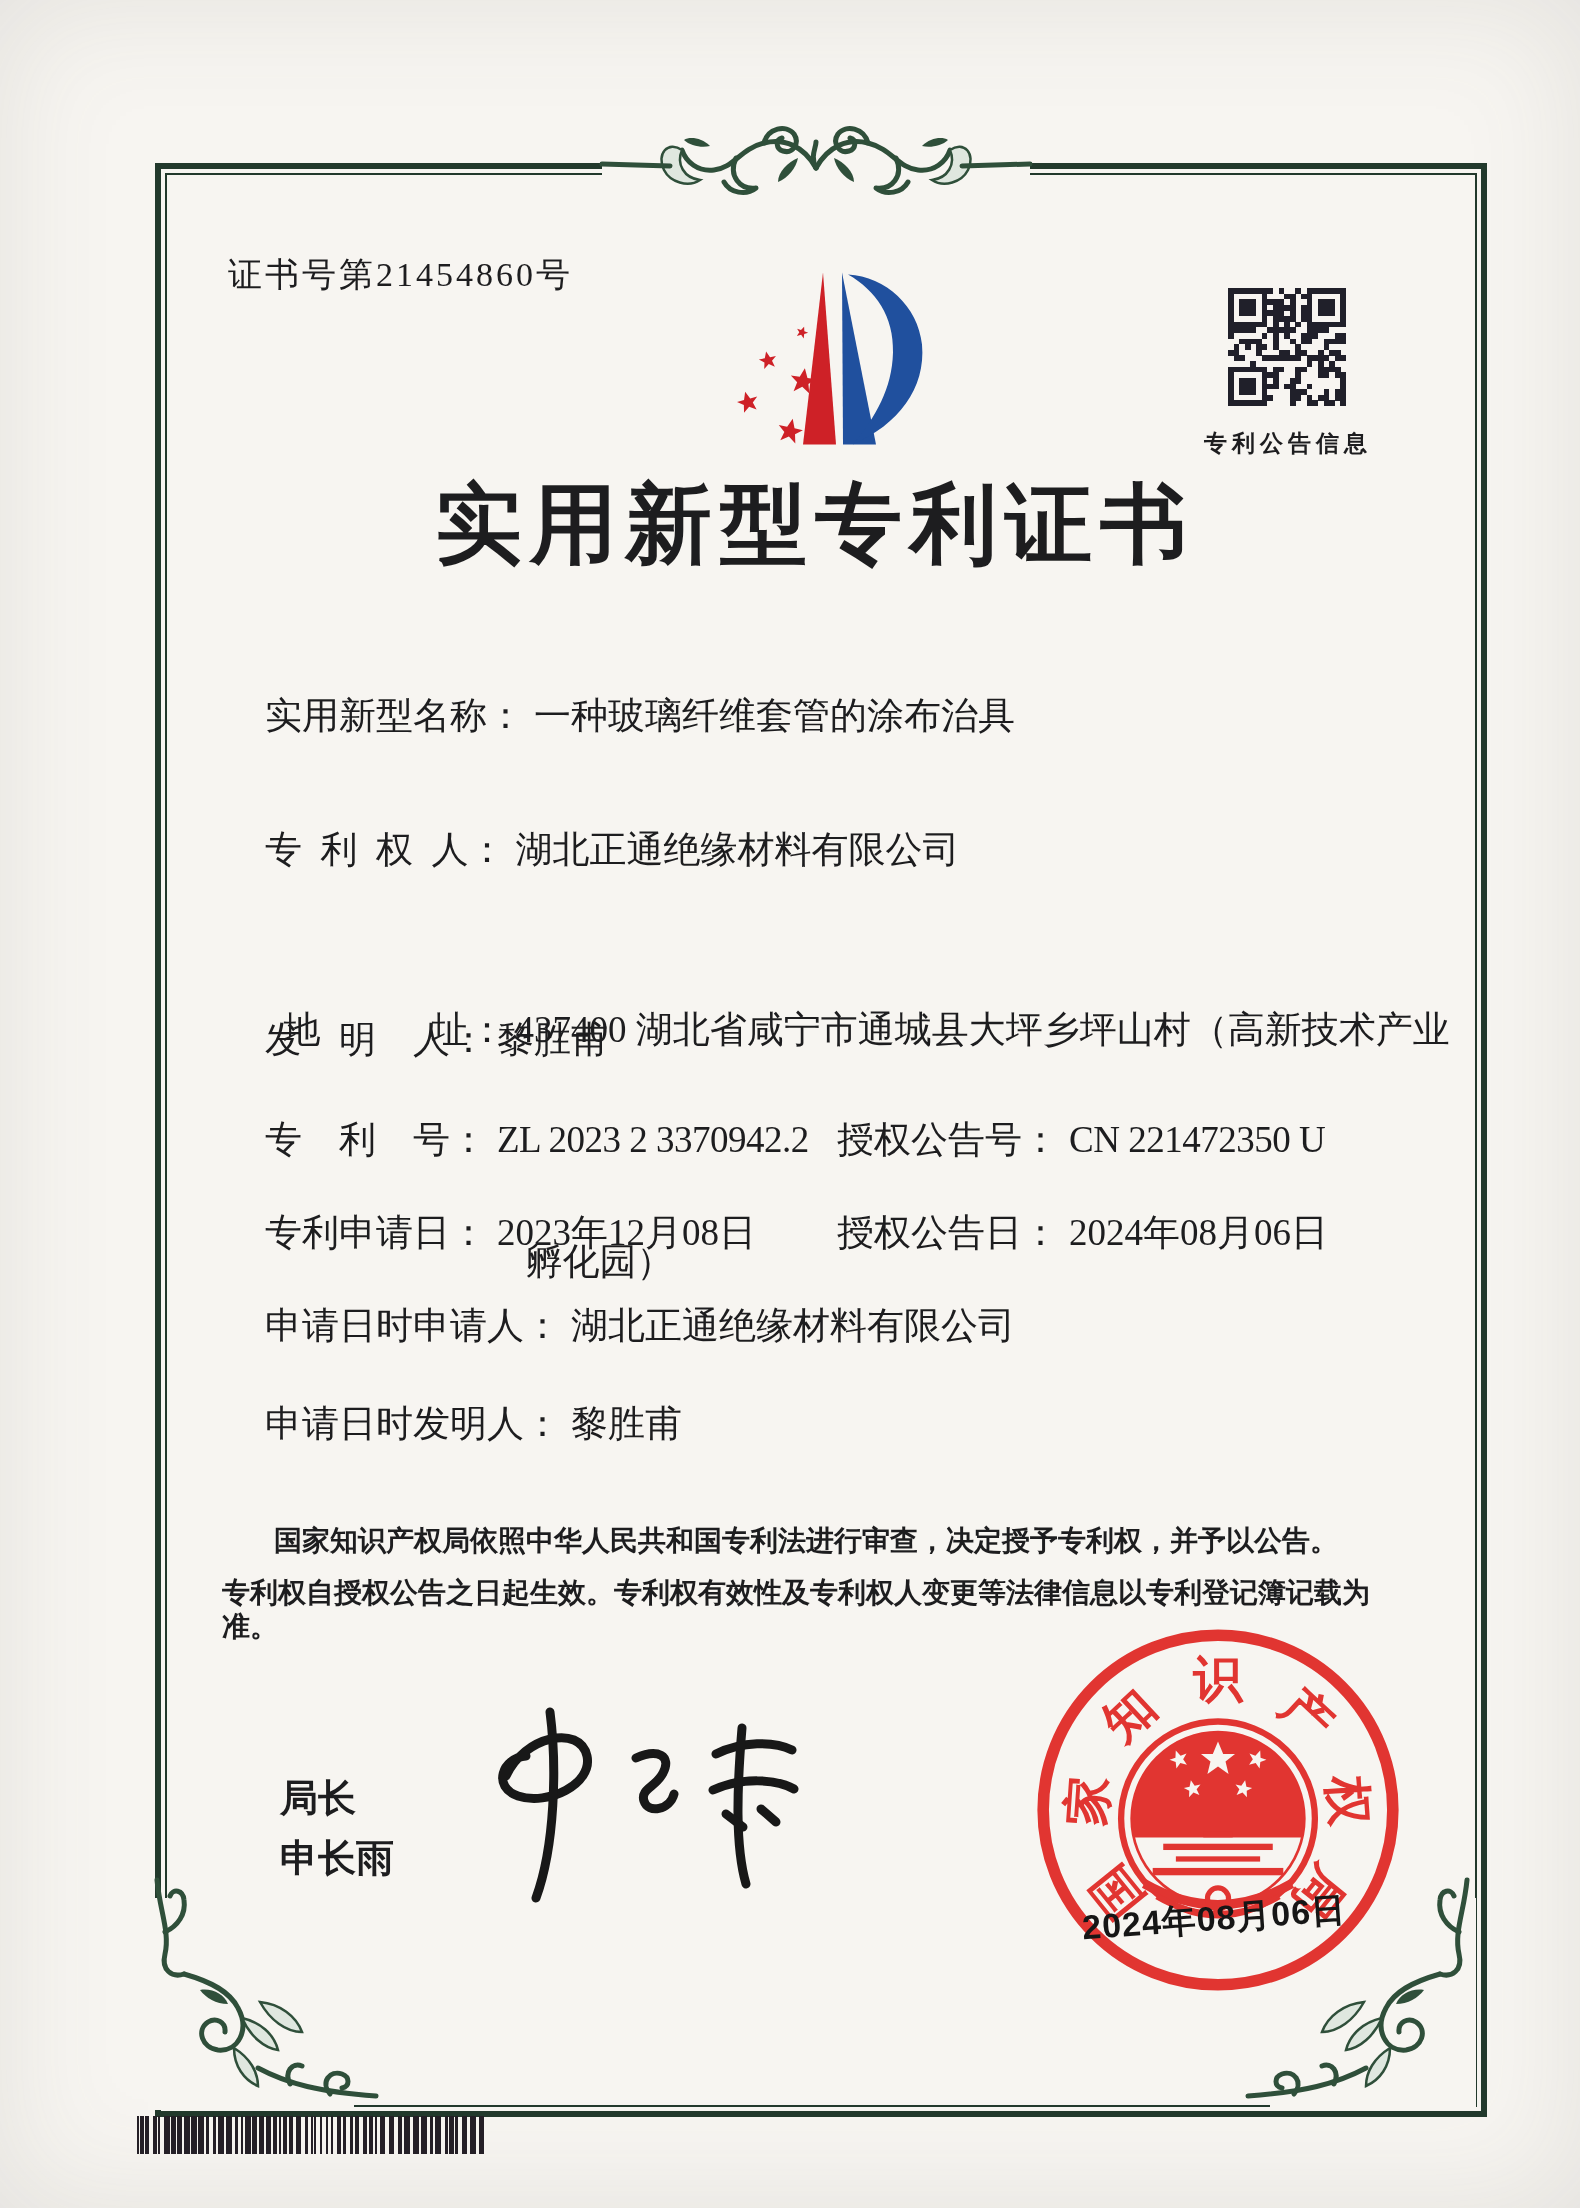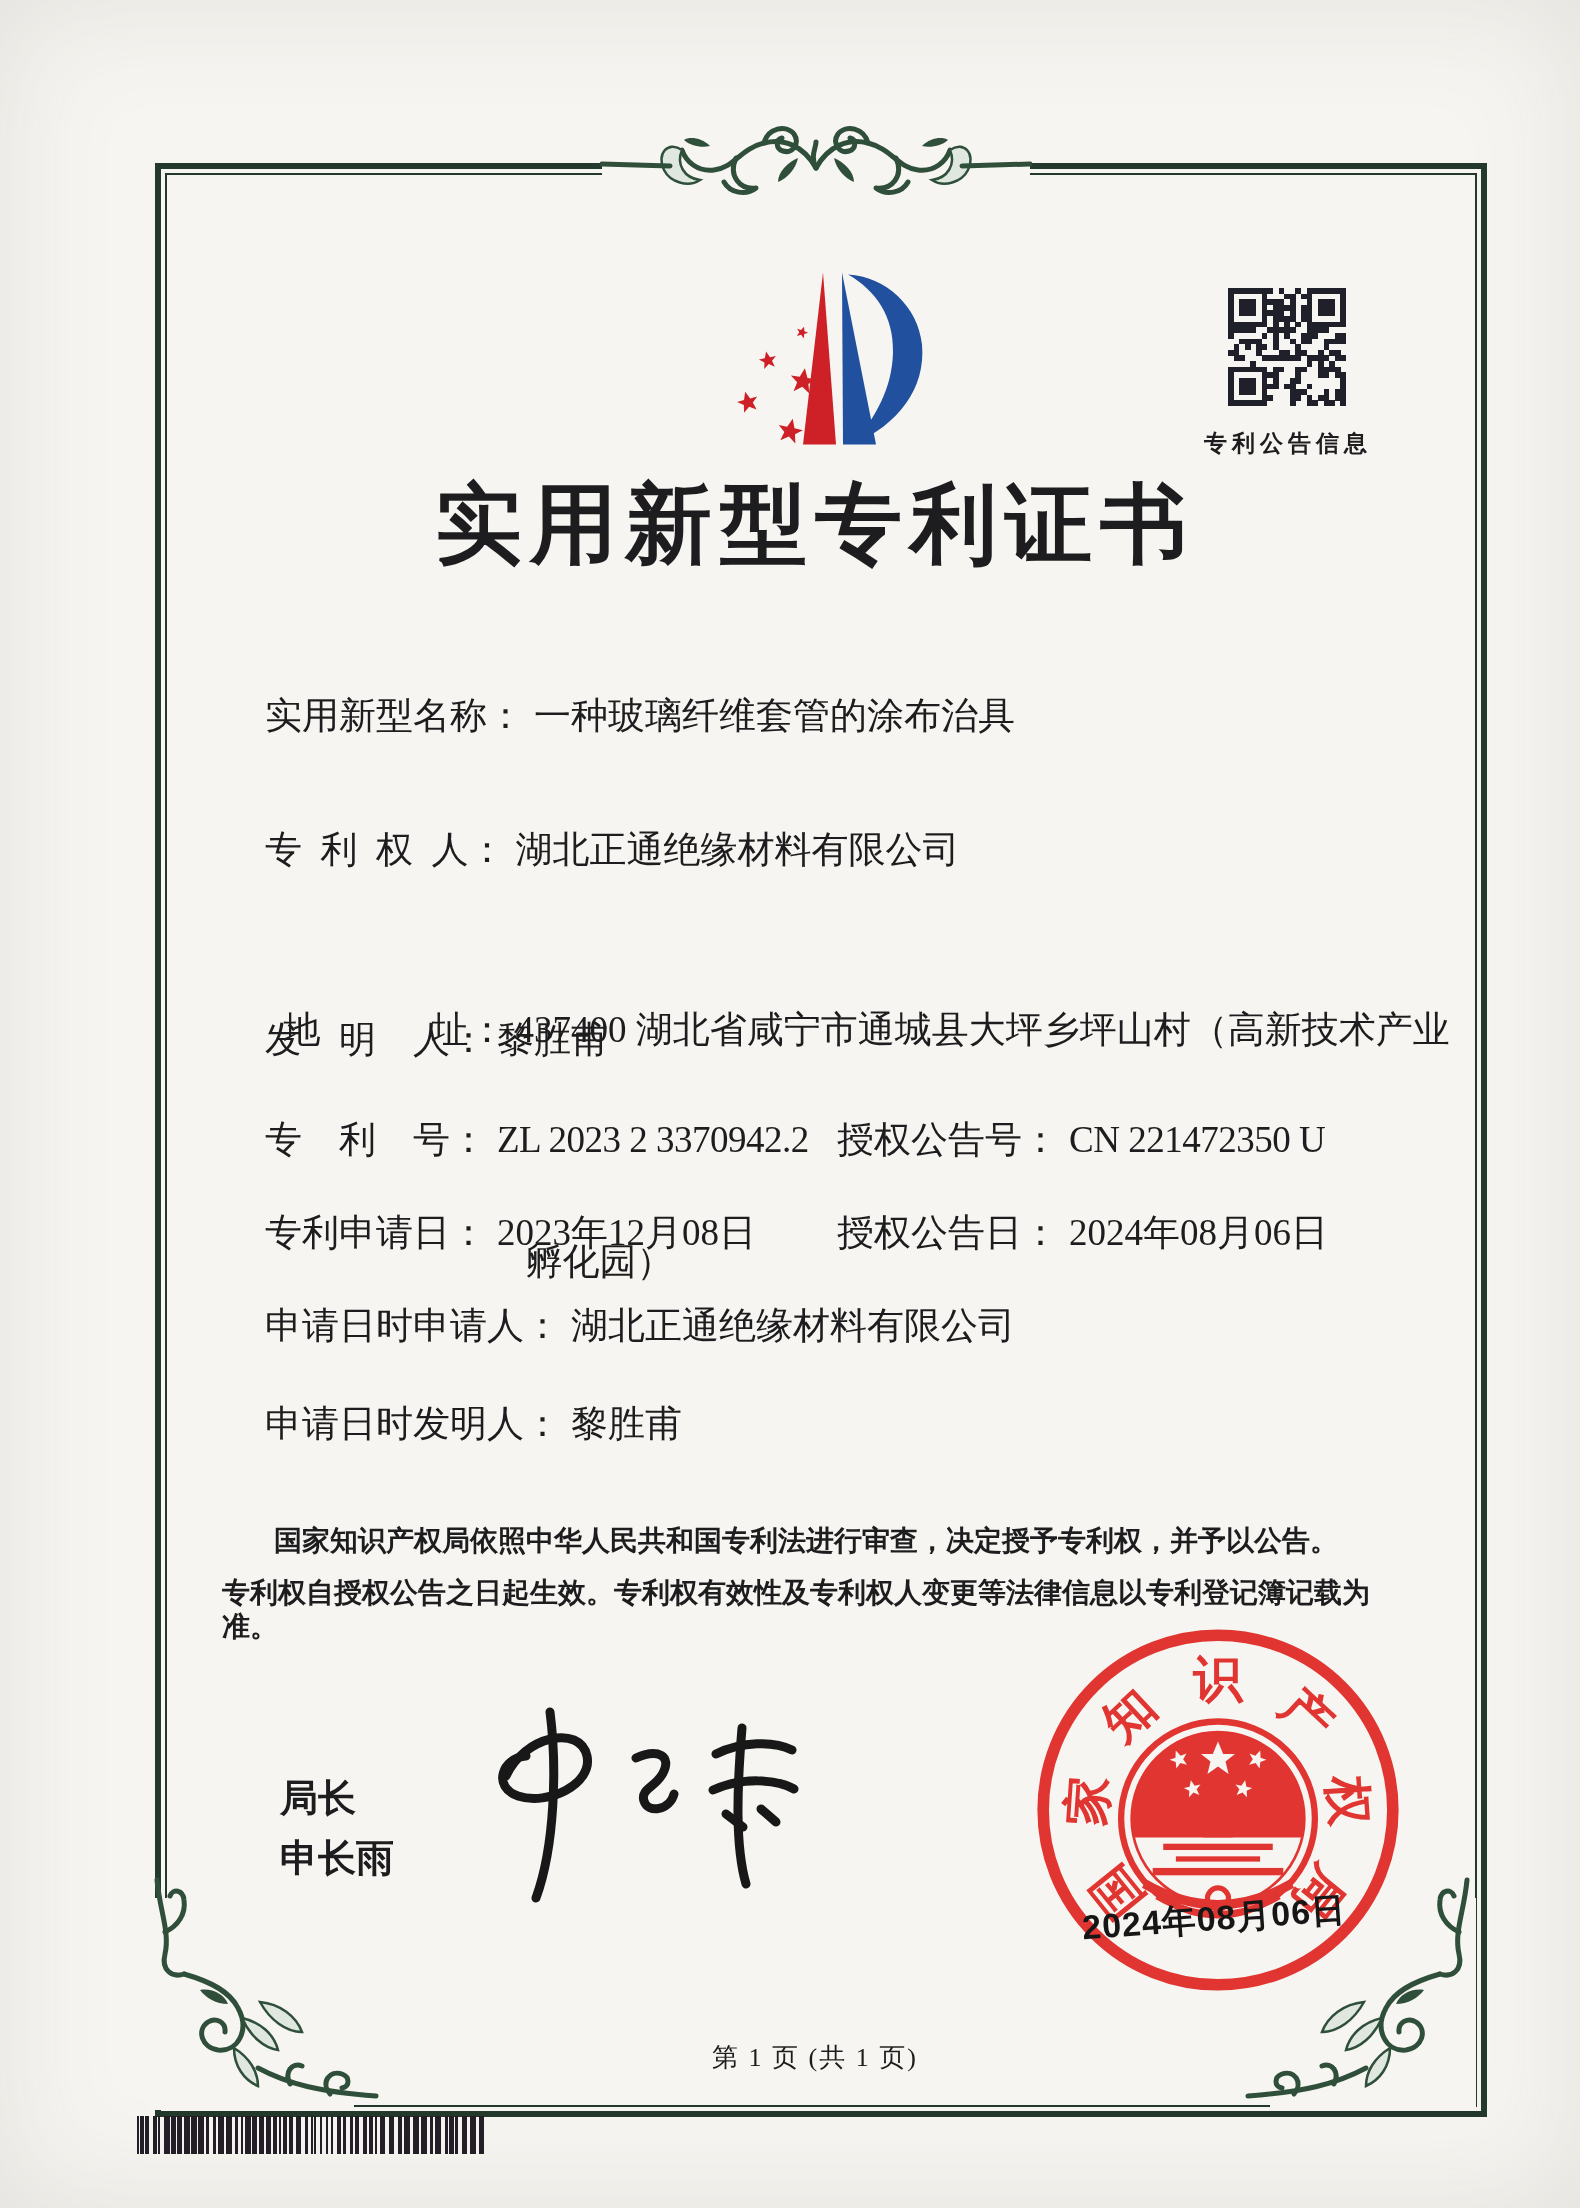--- a/index.html
+++ b/index.html
@@ -127,20 +127,21 @@
     <path class="orn-stroke" d="M44 102 C 72 110 90 120 98 136 C 110 158 98 180 78 178 C 62 176 56 158 68 150 C 76 145 86 150 85 160"></path>
     <path class="orn-fill" d="M102 146 C 120 150 134 162 138 178 C 124 176 110 164 102 146 Z"></path>
     <path class="orn-fill" d="M120 130 C 140 132 156 144 162 160 C 146 160 130 148 120 130 Z"></path>
     <path class="orn-fill" d="M94 176 C 110 186 118 200 118 214 C 104 208 94 194 94 176 Z"></path>
     <path class="orn-stroke" d="M118 196 C 148 212 180 220 236 224"></path>
     <path class="orn-stroke" d="M190 222 C 180 210 190 198 202 202 C 210 205 210 214 202 216"></path>
     <path class="orn-stroke" d="M150 212 C 144 200 152 190 162 194"></path>
     <path class="orn-solid" d="M60 118 C 72 116 84 122 88 132 C 76 132 66 126 60 118 Z"></path>
   </svg>
 
+  <div class="abs cert-no">证书号第21454860号</div>
 
   <svg class="abs logo-svg" viewBox="0 0 240 190">
     <defs>
       <path id="star" d="M0,-10 L2.9,-3.1 L9.5,-3.1 L4.2,1.2 L5.9,8.1 L0,4 L-5.9,8.1 L-4.2,1.2 L-9.5,-3.1 L-2.9,-3.1 Z"></path>
     </defs>
     <use href="#star" class="logo-red" transform="translate(112,68) scale(0.62) rotate(20)"></use>
     <use href="#star" class="logo-red" transform="translate(78,96) scale(0.92) rotate(-12)"></use>
     <use href="#star" class="logo-red" transform="translate(113,117) scale(1.35) rotate(8)"></use>
     <use href="#star" class="logo-red" transform="translate(58,138) scale(1.1) rotate(-15)"></use>
     <use href="#star" class="logo-red" transform="translate(100,167) scale(1.3) rotate(12)"></use>
@@ -490,21 +491,20 @@
       <rect class="seal-fill" x="136" y="220" width="104" height="6"></rect>
       <rect class="seal-fill" x="148" y="232" width="80" height="5"></rect>
       <rect class="seal-fill" x="126" y="243" width="124" height="7"></rect>
       <path class="seal-line" d="M118 258 Q188 298 258 258" stroke-width="9"></path>
       <path class="seal-line" d="M130 270 Q188 304 246 270" stroke-width="6"></path>
       <circle class="seal-line" cx="188" cy="272" r="10" stroke-width="5"></circle>
     </g>
   </svg>
   <div class="abs seal-date">2024年08月06日</div>
 
-  <div class="abs footer">第 1 页 (共 1 页)</div>
 
   <svg id="barcode-svg" class="abs barcode-svg" viewBox="0 0 350 38" preserveAspectRatio="none" shape-rendering="crispEdges">
       <rect x="0" y="0" width="2" height="38" class="bar"></rect>
       <rect x="3" y="0" width="4" height="38" class="bar"></rect>
       <rect x="8" y="0" width="4" height="38" class="bar"></rect>
       <rect x="16" y="0" width="4" height="38" class="bar"></rect>
       <rect x="21" y="0" width="2" height="38" class="bar"></rect>
       <rect x="27" y="0" width="6" height="38" class="bar"></rect>
       <rect x="34" y="0" width="5" height="38" class="bar"></rect>
       <rect x="40" y="0" width="5" height="38" class="bar"></rect>

